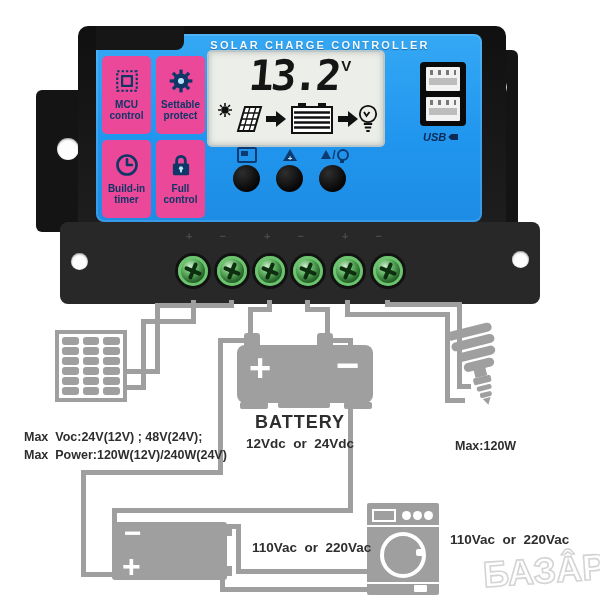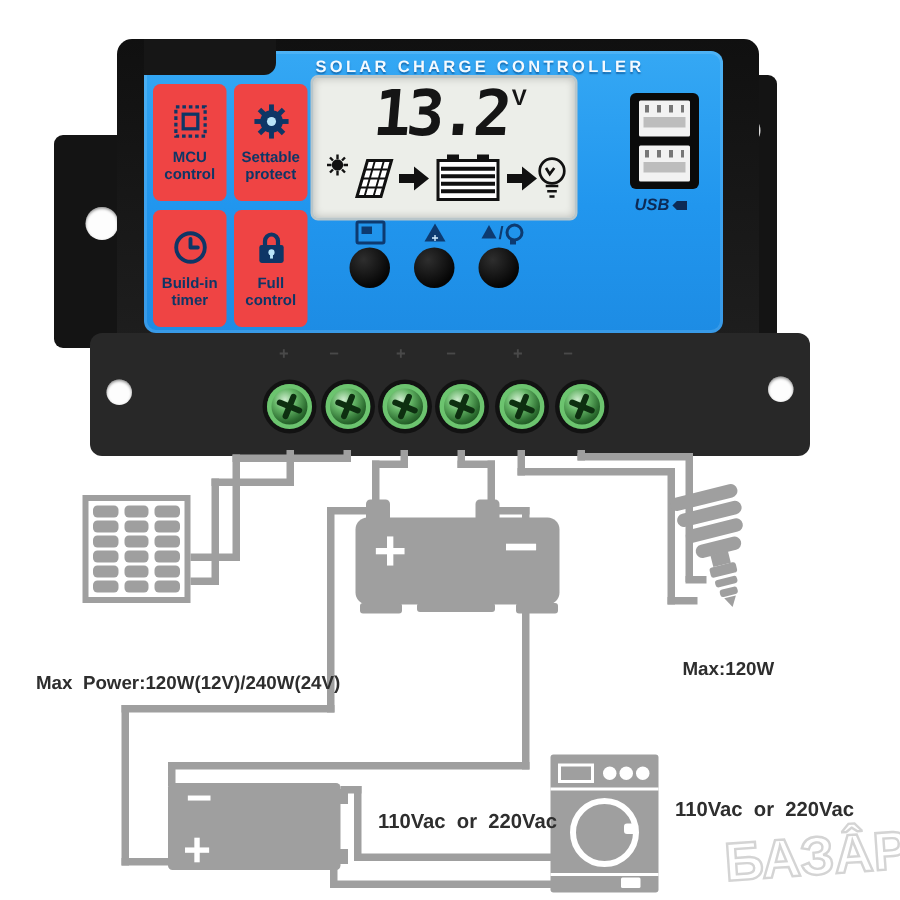--- a/index.html
+++ b/index.html
@@ -21,21 +21,21 @@
         background:linear-gradient(180deg,#101010,#232323);}
   .tstrip{left:60px;top:222px;width:480px;height:82px;border-radius:8px;background:#282828;}
   .panel{left:96px;top:34px;width:386px;height:188px;border-radius:8px;
          background:linear-gradient(180deg,#35a8f4 0%,#2196ee 55%,#1d8ce4 100%);
          box-shadow:inset 0 0 0 2px rgba(255,255,255,.12);}
   .corner-block{left:96px;top:26px;width:88px;height:24px;background:#161616;border-radius:0 0 8px 0;}
   .ctitle{left:175px;top:39px;width:290px;text-align:center;color:#f4faff;font-size:11px;
           font-weight:bold;letter-spacing:2.2px;text-shadow:0 1px 1px rgba(0,60,120,.55);white-space:nowrap;}
 
   
-  .badge{width:49px;height:78px;background:#ef4444;border-radius:5px;display:flex;
+  .badge{width:49px;height:78px;background:#ec4899;border-radius:5px;display:flex;
          flex-direction:column;align-items:center;justify-content:center;gap:2px;}
   .badge .lbl{font-size:10px;font-weight:bold;color:#0e3666;text-align:center;line-height:1.08;}
 
   
   .lcd{left:207px;top:50px;width:178px;height:97px;background:#eceee9;border-radius:5px;
        border:2px solid #b9c6ca;box-shadow:inset 0 0 6px rgba(0,0,0,.22);box-sizing:border-box;}
   .digits{position:absolute;left:40px;top:2px;display:flex;align-items:flex-start;}
   .digits .num{font-family:"DejaVu Sans Mono",monospace;font-weight:700;font-size:42px;
        line-height:1.05;letter-spacing:-3px;color:#151515;transform:skewX(-5deg);}
   .digits .unit{font-size:15px;font-weight:bold;color:#151515;margin:3px 0 0 3px;}
@@ -210,22 +210,25 @@
     <span class="screen"></span>
     <span class="knob" style="left:35px;"></span>
     <span class="knob" style="left:46px;"></span>
     <span class="knob" style="left:57px;"></span>
     <span class="door"></span>
     <span class="handle"></span>
     <span class="sep" style="top:79px;"></span>
     <span class="kick"></span>
   </div>
 
+  <div class="abs dlabel t2" style="left:24px;top:430px;">Max  Voc:24V(12V) ; 48V(24V);</div>
   <div class="abs dlabel t2" style="left:24px;top:448px;">Max  Power:120W(12V)/240W(24V)</div>
 
+  <div class="abs dlabel t1" style="left:230px;top:412px;width:140px;text-align:center;">BATTERY</div>
+  <div class="abs dlabel t3" style="left:230px;top:436px;width:140px;text-align:center;">12Vdc  or  24Vdc</div>
 
   <div class="abs dlabel t2" style="left:455px;top:439px;">Max:120W</div>
 
   <div class="abs dlabel t3" style="left:252px;top:540px;">110Vac  or  220Vac</div>
 
   <div class="abs dlabel t3" style="left:450px;top:532px;">110Vac  or  220Vac</div>
 
   <div class="device">
     <div class="abs ear" style="left:36px;top:90px;width:58px;height:142px;"></div>
     <div class="abs hole" style="left:57px;top:138px;width:22px;height:22px;"></div>

